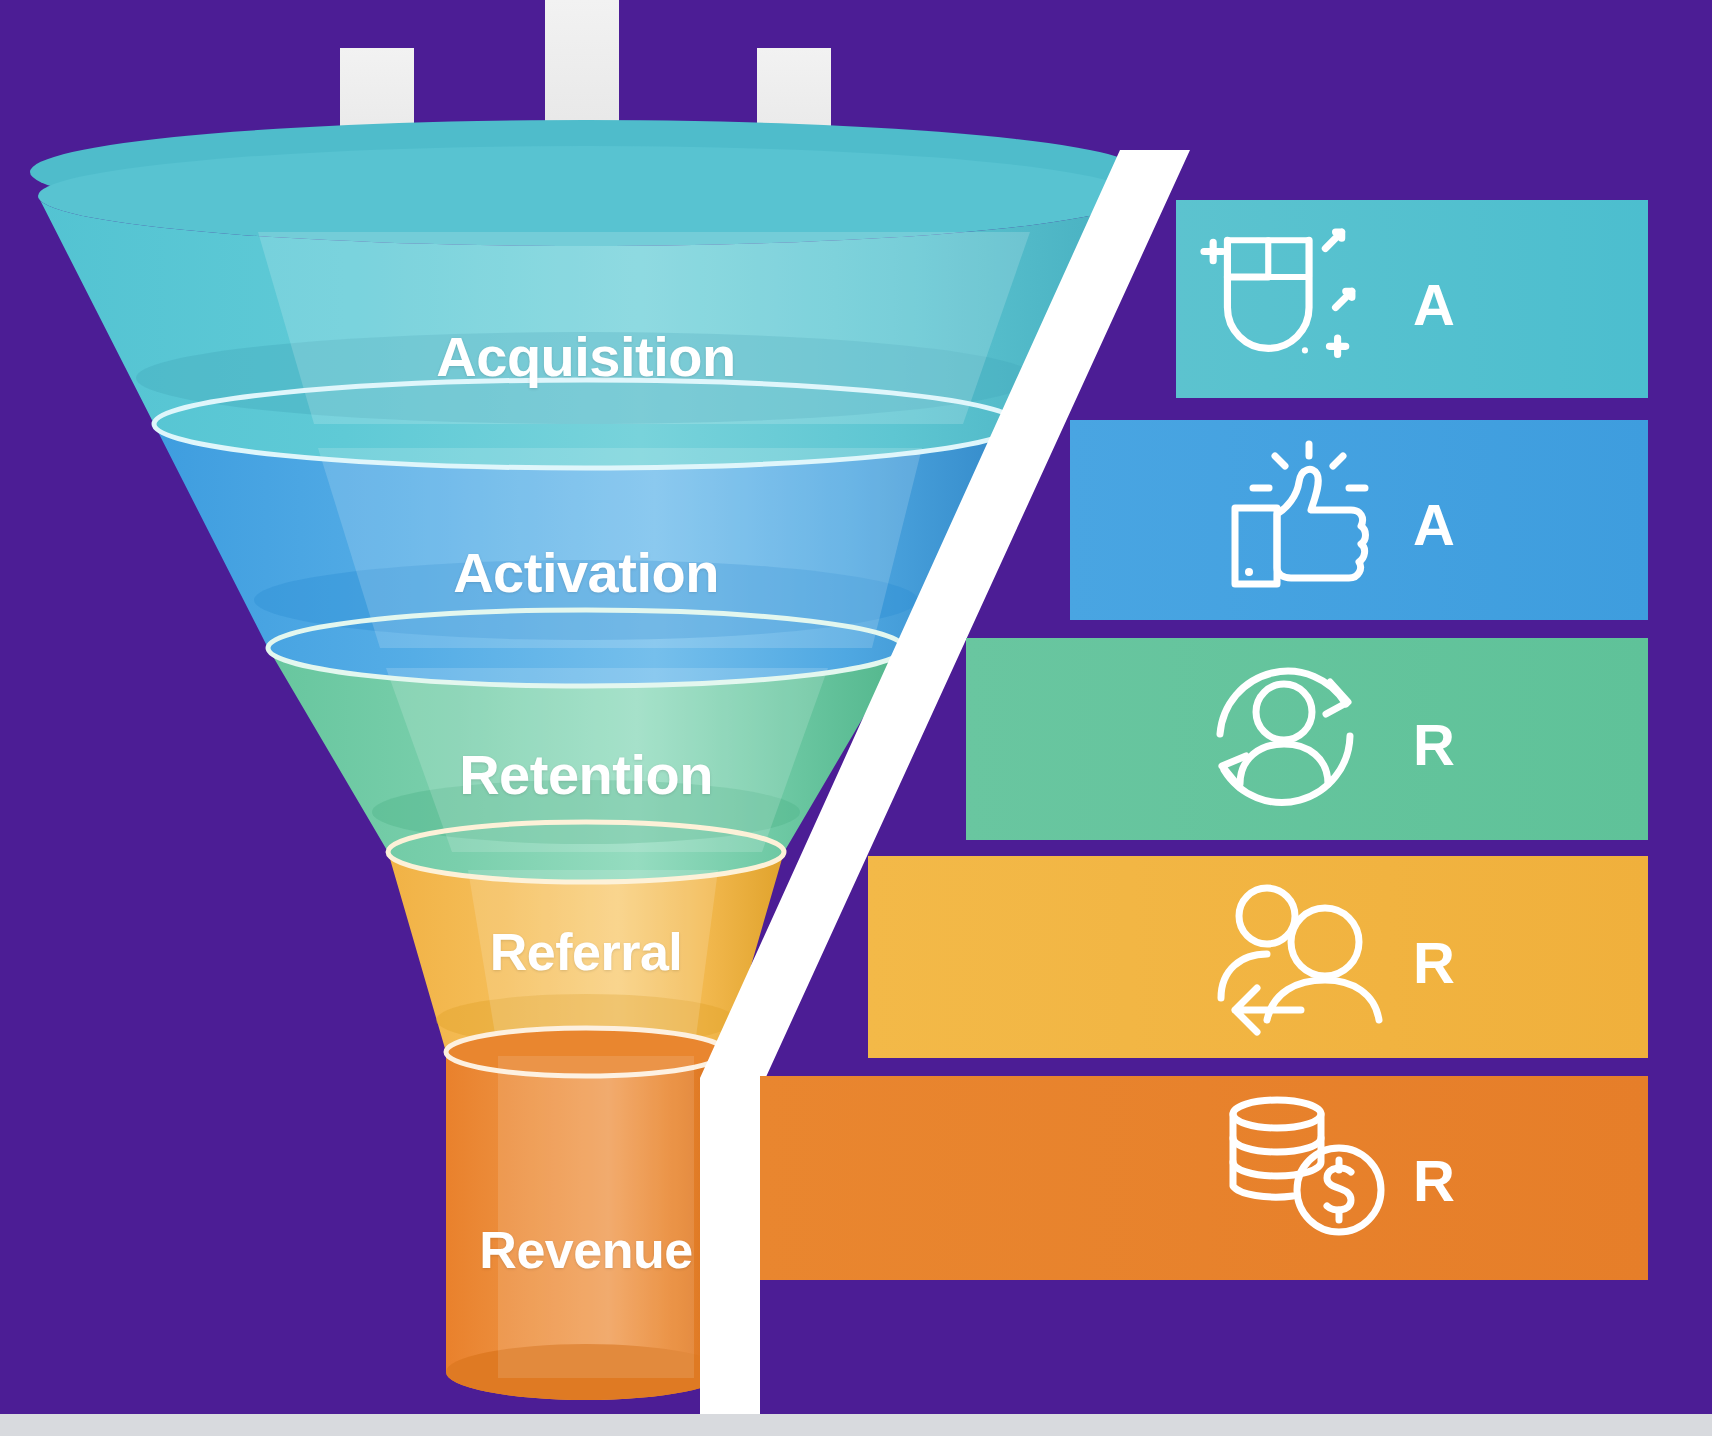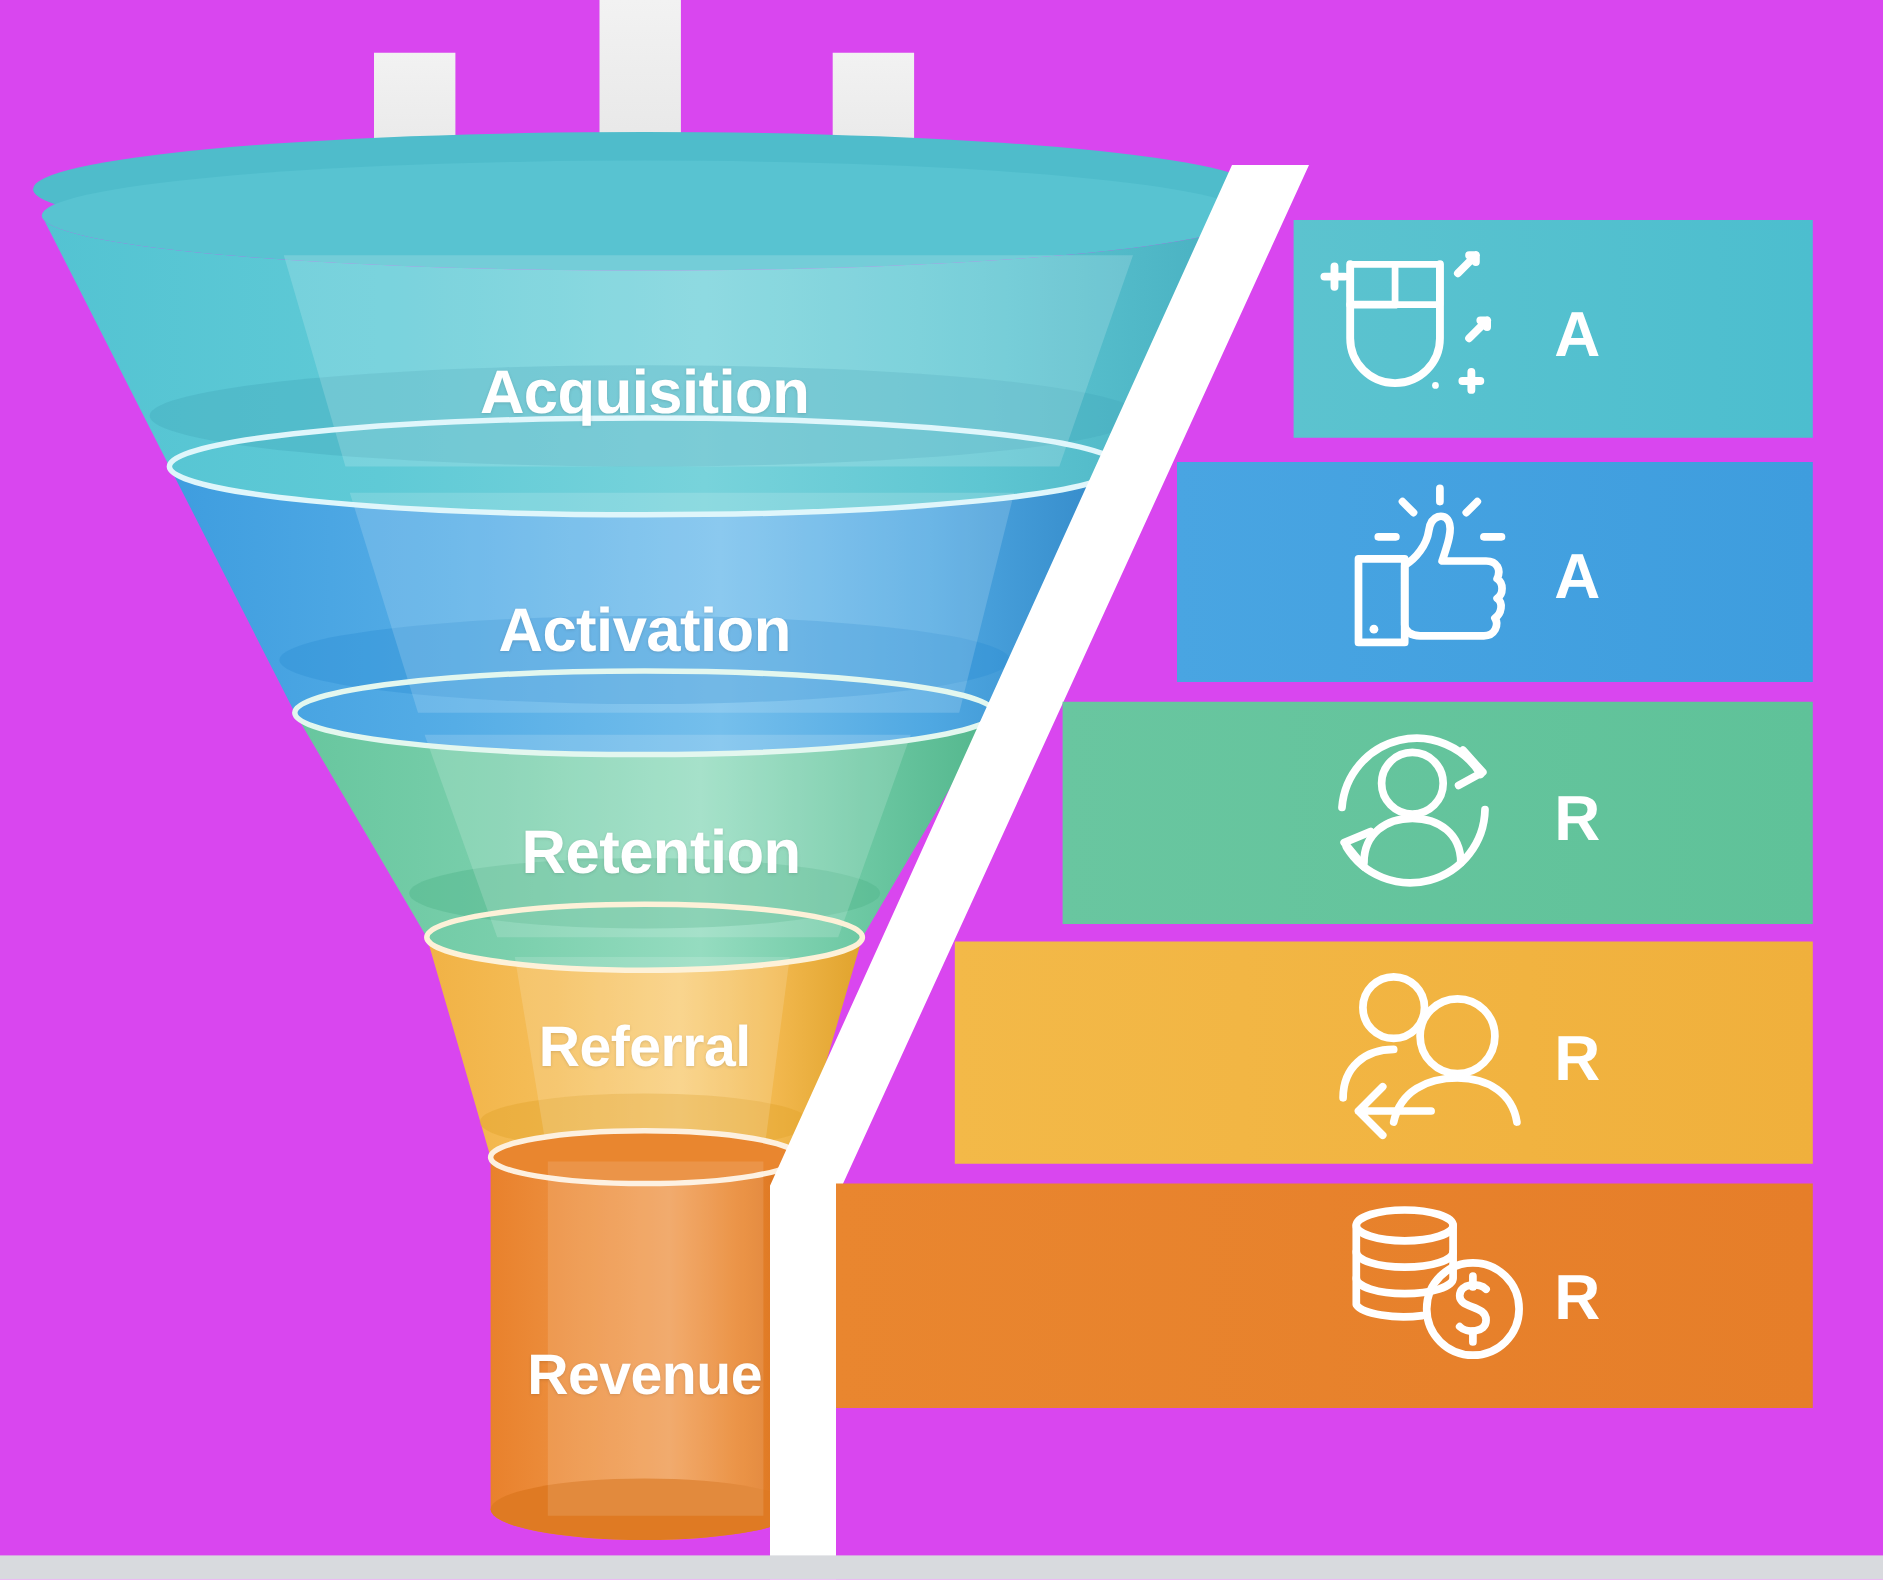--- a/index.html
+++ b/index.html
@@ -6,21 +6,21 @@
   html, body {
     margin: 0;
     padding: 0;
     background: #ffffff;
     font-family: "Liberation Sans", sans-serif;
   }
   #root {
     position: relative;
     width: 1712px;
     height: 1436px;
-    background: #d946ef;
+    background: #4c1d95;
     overflow: hidden;
   }
   #stage {
     position: absolute;
     inset: 0;
   }
   .svg-layer {
     position: absolute;
     top: 0;
     left: 0;
@@ -239,21 +239,21 @@
           <path d="M18 64 L18 88 A44 14 0 0 0 78 98"></path>
           <circle cx="124" cy="92" r="42"></circle>
           <path d="M136 74 C130 68 112 68 112 80 C112 92 136 88 136 102 C136 114 118 114 112 108"></path>
           <path d="M124 62 L124 72 M124 112 L124 122"></path>
         </g>
       </g>
     </svg>
 
     <div class="funnel-label" style="left:586px; top:356px;">Acquisition</div>
     <div class="funnel-label" style="left:586px; top:572px;text-align:center;">Activation</div>
-    <div class="funnel-label" style="left:601px; top:774px;">Retention</div>
+    <div class="funnel-label" style="left:586px; top:774px;">Retention</div>
     <div class="funnel-label" style="left:586px; top:952px; font-size:52px;">Referral</div>
     <div class="funnel-label" style="left:586px; top:1250px; font-size:52px;">Revenue</div>
 
     <div class="panel-letter" style="left:1434px; top:304px;">A</div>
     <div class="panel-letter" style="left:1434px; top:524px;">A</div>
     <div class="panel-letter" style="left:1434px; top:744px;">R</div>
     <div class="panel-letter" style="left:1434px; top:962px;">R</div>
     <div class="panel-letter" style="left:1434px; top:1180px;">R</div>
 
   </div>

